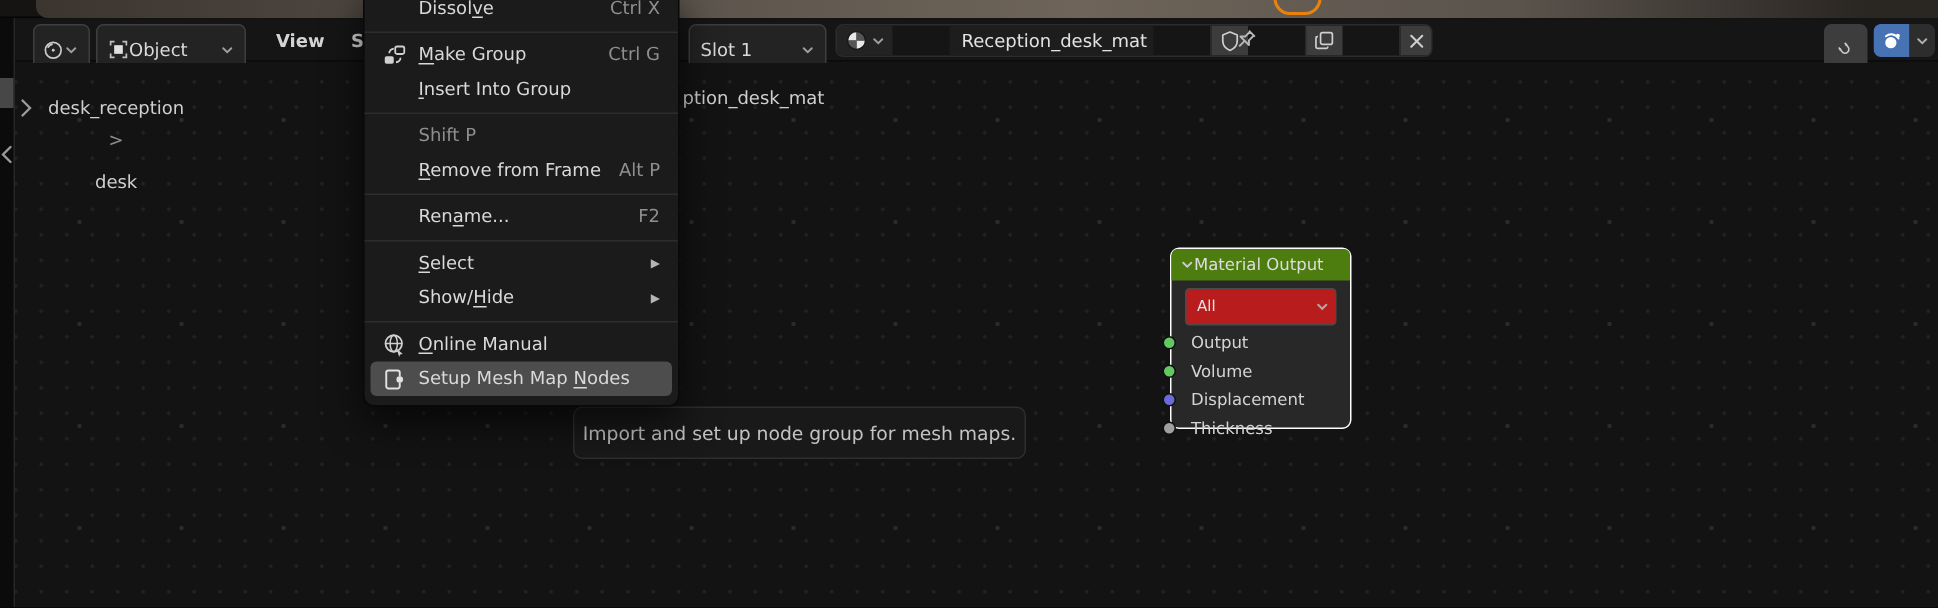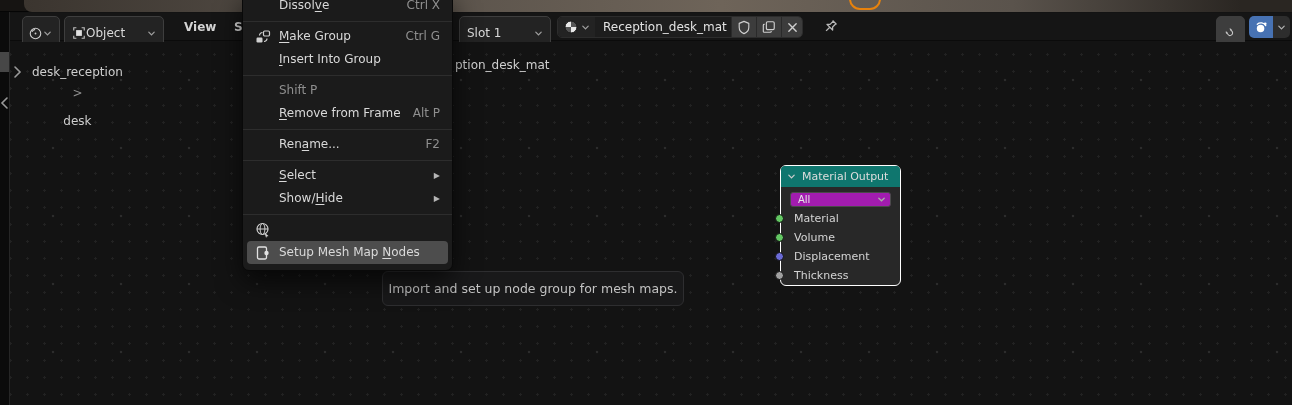--- a/index.html
+++ b/index.html
@@ -20,21 +20,21 @@
               border-radius:0 0 0 8px; }
   .vp-sel   { position:absolute; left:849px; top:-3px; width:32px; height:13px;
               border:2.5px solid #e8820c; border-radius:0 0 11px 11px; }
 
   
   .hdr { position:absolute; left:10px; top:13px; right:0; height:28px; background:#151515; border-bottom:1px solid #0b0b0b; }
   .hbtn { position:absolute; top:3px; height:34px; background:#232323; border:1px solid #3e3e3e; border-radius:5px;
           display:flex; align-items:center; gap:0; padding:0 7px; color:#dadada; }
   .hmenu { position:absolute; top:3px; height:22px; display:flex; align-items:center; padding:0 6px; color:#d4d4d4;font-weight:bold; }
   .chev { width:9px; height:9px; }
-  .field-group { position:absolute; top:3px; height:22px; display:flex; border-radius:5px; overflow:hidden; border:1px solid #2c2c2c; }
+  .field-group { position:absolute; top:3px; height:22px; display:flex; border-radius:5px; overflow:hidden; border:1px solid #2c2c2c;gap:38px; }
   .fg-icon { background:#232323; display:flex; align-items:center; gap:2px; padding:0 5px; }
   .fg-name { background:#1d1d1d; display:flex; align-items:center; padding:0 8px; width:136px; color:#e2e2e2; }
   .fg-tool { background:#3c3c3c; display:flex; align-items:center; justify-content:center; width:25px; border-left:1px solid #2a2a2a; }
   .pin { position:absolute; top:4px; width:20px; height:20px; display:flex; align-items:center; justify-content:center; }
   .snapwrap { position:absolute; top:3px; height:22px; display:flex; border-radius:5px; overflow:hidden; }
   .snap-on { background:#4772b3; display:flex; align-items:center; justify-content:center; width:24px; }
   .snap-dd { background:#2d2d2d; display:flex; align-items:center; justify-content:center; width:17px; }
 
   
   .canvas { position:absolute; left:10px; top:42px; right:0; bottom:0; background:#131313;
@@ -65,23 +65,23 @@
   .mrow.hl { background:#4d4d4d; margin:0 4px; padding:0 8px; border-radius:4px; }
 
   
   .tip { position:absolute; left:382px; top:271px; width:302px; height:35px; background:#19191a;
          border:1px solid #2e2e30; border-radius:6px; display:flex; align-items:center; justify-content:center;
          color:#c3c3c3; font-size:12.5px; }
 
   
   .node { position:absolute; left:780px; top:165px; width:121px; height:121px;
           background:#282828; border:1.5px solid #ffffff; border-radius:6px; }
-  .node-hdr { height:21px; background:#0f766e; border-radius:4px 4px 0 0; display:flex; align-items:center; gap:6px;
+  .node-hdr { height:21px; background:#4d7c0f; border-radius:4px 4px 0 0; display:flex; align-items:center; gap:0;
               padding:0 6px; color:#dddddd; font-size:11px; }
-  .node-sel { margin:5px 9px 2px; height:15px; background:#a21caf; border:1px solid #4a4a4a; border-radius:3px;
+  .node-sel { margin:5px 9px 2px; height:25px; background:#b91c1c; border:1px solid #4a4a4a; border-radius:3px;
               display:flex; align-items:center; padding:0 7px; color:#e6e6e6; font-size:10px; position:relative; }
   .node-sel .chev { position:absolute; right:4px; }
   .sockrow { position:relative; height:19px; display:flex; align-items:center; padding-left:13px;
              color:#d4d4d4; font-size:11px; }
   .sockdot { position:absolute; left:-6.5px; top:50%; margin-top:-4.5px; width:9px; height:9px; border-radius:50%;
              border:1px solid #101010; }
   .c-green { background:#63c763; } .c-violet { background:#6b6bd7; } .c-gray { background:#a0a0a0; }
 </style>
 </head>
 <body>
@@ -247,21 +247,21 @@
       <span>Material Output</span>
     </div>
     <div class="node-sel">
       <span>All</span>
       <svg class="chev" width="8" height="8" viewBox="0 0 10 10">
         <path d="M2 3.5 L5 6.5 L8 3.5" stroke="#aaaaaa" stroke-width="1.5" fill="none" stroke-linecap="round"></path>
       </svg>
     </div>
     <div class="sockrow">
       <span class="sockdot c-green"></span>
-      <span>Material</span>
+      <span>Output</span>
     </div>
     <div class="sockrow">
       <span class="sockdot c-green"></span>
       <span>Volume</span>
     </div>
     <div class="sockrow">
       <span class="sockdot c-violet"></span>
       <span>Displacement</span>
     </div>
     <div class="sockrow">
@@ -340,20 +340,21 @@
 
     <div class="mrow">
       <span class="micon">
         <svg width="16" height="16" viewBox="0 0 16 16">
           <circle cx="7.5" cy="7" r="5.5" stroke="#d0d0d0" stroke-width="1.2" fill="none"></circle>
           <ellipse cx="7.5" cy="7" rx="2.4" ry="5.5" stroke="#d0d0d0" stroke-width="1" fill="none"></ellipse>
           <path d="M2 7 h11" stroke="#d0d0d0" stroke-width="1"></path>
           <path d="M9.5 10.5 l4 3.5 l-1.8 .4 l-.6 1.6 z" fill="#d0d0d0"></path>
         </svg>
       </span>
+      <span class="mlabel"><u>O</u>nline Manual</span>
     </div>
 
     <div class="mrow hl">
       <span class="micon">
         <svg width="16" height="16" viewBox="0 0 16 16">
           <path d="M4 2 h6 a1.5 1.5 0 0 1 1.5 1.5 V6 M11.5 10 v2.5 A1.5 1.5 0 0 1 10 14 H4 a1.5 1.5 0 0 1-1.5-1.5 v-9 A1.5 1.5 0 0 1 4 2" stroke="#e2e2e2" stroke-width="1.3" fill="none"></path>
           <circle cx="11.5" cy="8" r="2.2" fill="#e2e2e2"></circle>
         </svg>
       </span>
       <span class="mlabel">Setup Mesh Map <u>N</u>odes</span>

